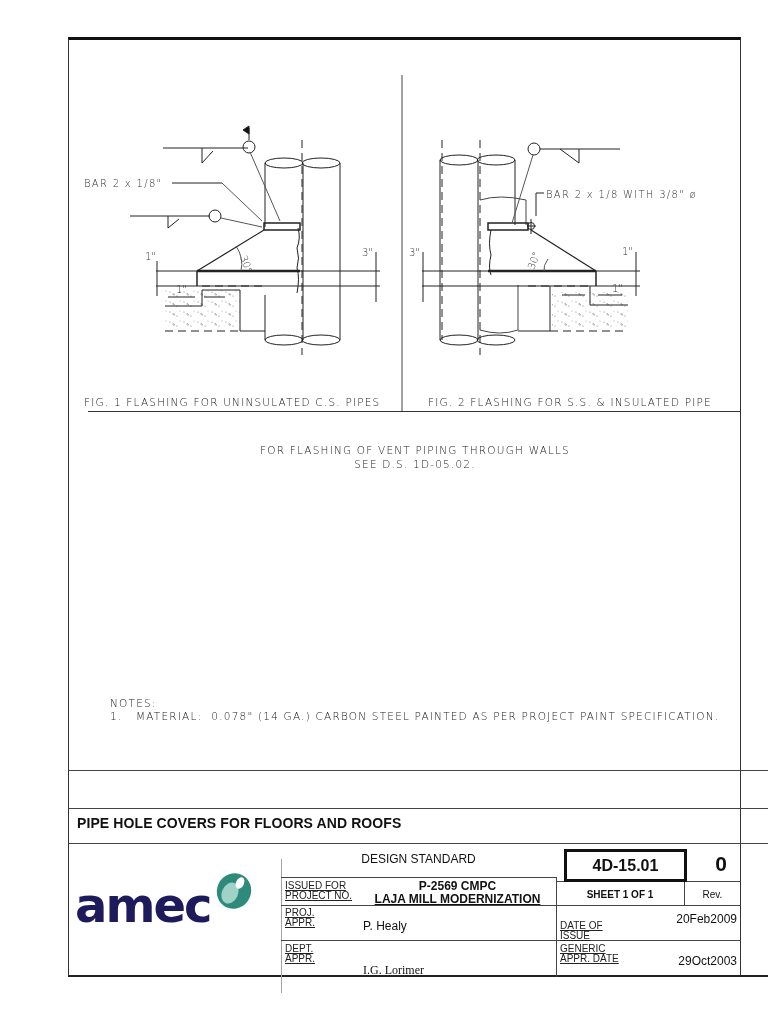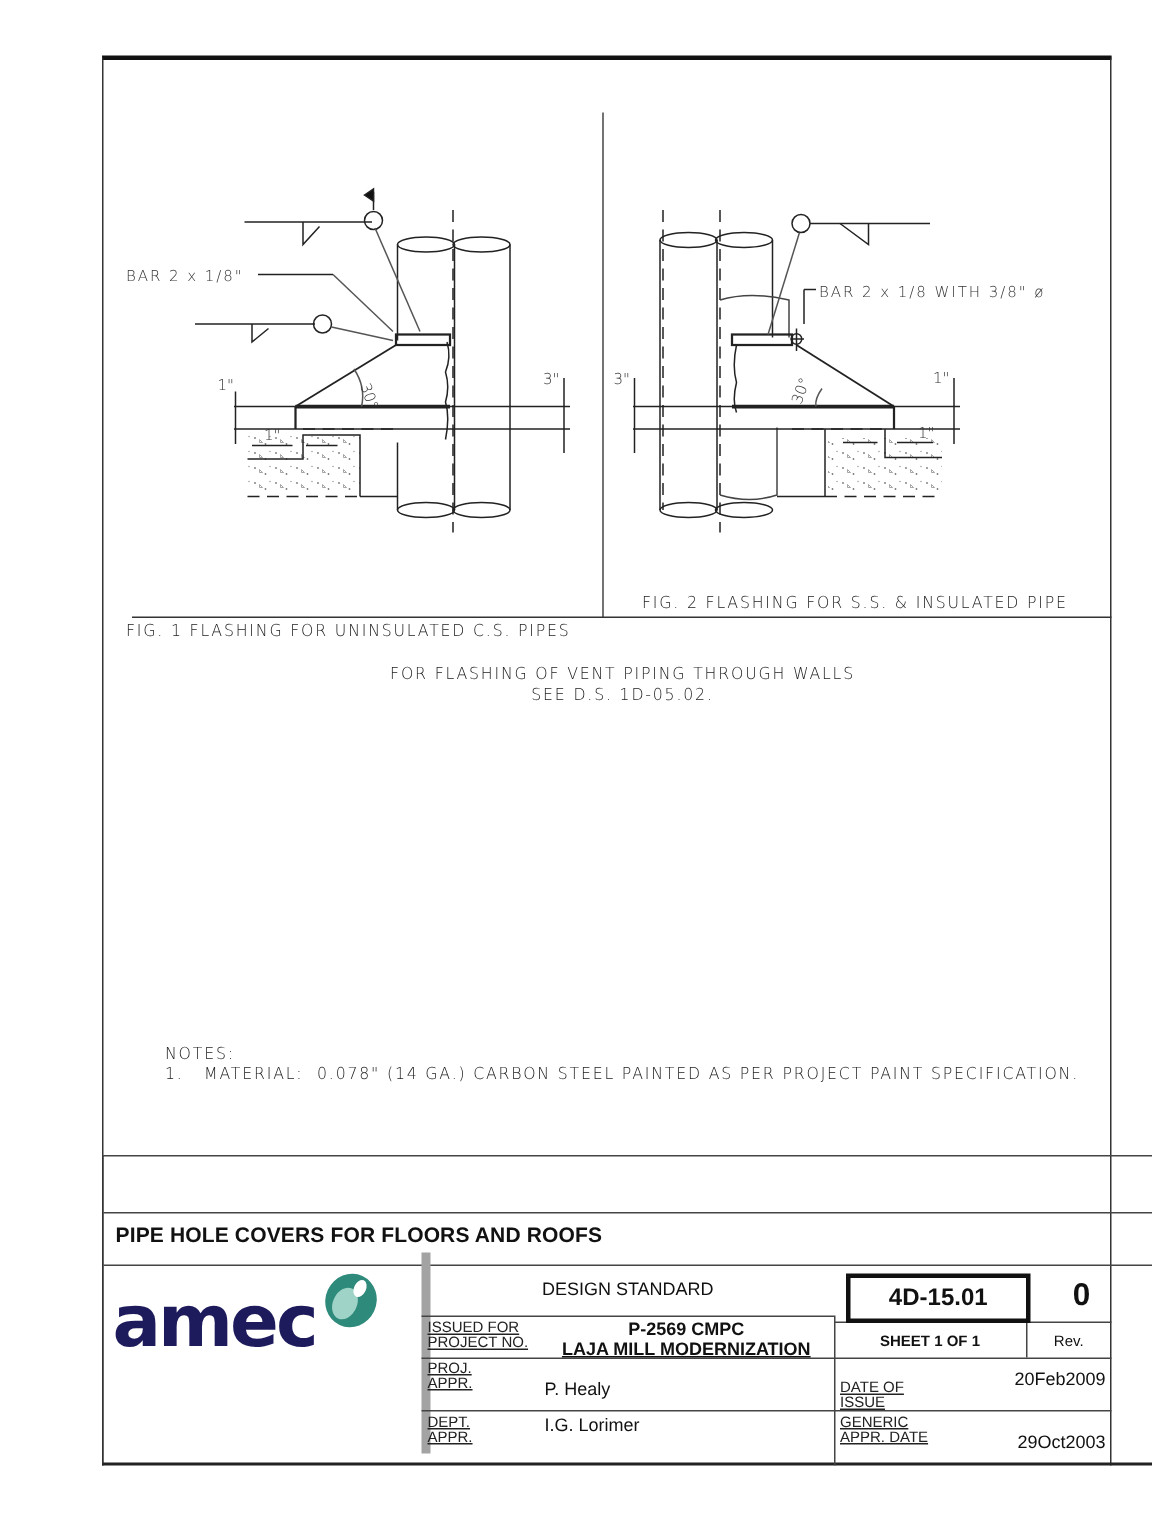--- a/index.html
+++ b/index.html
@@ -8,21 +8,21 @@
   .drawing { position: absolute; left: 0; top: 0; width: 768px; height: 770px; }
   .cad-text { font-family: "DejaVu Sans", sans-serif; font-weight: 200; letter-spacing: 1.2px; color: #222; transform: scaleY(1.05); }
   .fig-caption { position: absolute; top: 396px; font-size: 10.5px; white-space: nowrap; }
   .fig-rule { position: absolute; left: 88px; top: 411px; width: 653px; height: 1px; background: #333; }
   .vent-note { position: absolute; left: 200px; top: 444px; width: 430px; text-align: center; font-size: 10.5px; line-height: 13px; }
   .notes { position: absolute; left: 110px; top: 697px; font-size: 10.5px; line-height: 13px; white-space: pre; }
   .title-block { position: absolute; left: 68px; top: 770px; width: 715px; height: 207px; box-sizing: border-box; border-top: 1.5px solid #444; border-bottom: 2px solid #222; border-left: 1.5px solid #333; border-right: 1.5px solid #333; }
   .tb-row-empty { position: absolute; left: 0; top: 0; width: 100%; height: 37px; border-bottom: 1px solid #444; }
   .tb-title { position: absolute; left: 8px; top: 44px; font-weight: bold; font-size: 14px; letter-spacing: 0.1px; }
   .tb-title-rule { position: absolute; left: 0; top: 72px; width: 100%; height: 1px; background: #444; }
-  .tb-logo-cell { position: absolute; left: 0; top: 64px; width: 212px; height: 134px; border-right: 6px solid #a3a3a3; }
+  .tb-logo-cell { position: absolute; left: 0; top: 88px; width: 212px; height: 134px; border-right: 1px solid #a3a3a3; }
   .tb-grid { position: absolute; left: 212px; top: 72px; width: 460px; height: 134px; }
   .lbl { font-size: 10px; line-height: 10px; color: #222; position: absolute; text-decoration: underline; }
   .val { font-size: 12px; position: absolute; white-space: nowrap; }
   .hline { position: absolute; height: 1px; background: #444; }
   .vline { position: absolute; width: 1px; background: #444; }
   .docnum { position: absolute; left: 283px; top: 6px; width: 123px; height: 33px; border: 3px solid #111; box-sizing: border-box; font-weight: bold; font-size: 16px; text-align: center; line-height: 28px; }
   .rev { position: absolute; left: 420px; top: 6px; width: 40px; text-align: center; font-weight: bold; font-size: 21px; line-height: 30px; }
   .logo-text { position: absolute; left: 6px; top: 18px; font-family: "DejaVu Sans", sans-serif; font-weight: bold; font-size: 48px; color: #1e1b5c; letter-spacing: -2px; }
 </style>
 </head>
@@ -148,21 +148,21 @@
     <text x="362" y="256">3"</text>
     <text x="240" y="257" transform="rotate(70 240 257)">30°</text>
     <text x="546" y="198" letter-spacing="1.3">BAR 2 x 1/8 WITH 3/8" ø</text>
     <text x="612" y="292">1"</text>
     <text x="622" y="255">1"</text>
     <text x="409" y="256">3"</text>
     <text x="534" y="270" transform="rotate(-70 534 270)">30°</text>
   </g>
 </svg>
 
-<div class="fig-caption cad-text" style="left:84px;margin-top:19px;">FIG. 1  FLASHING FOR UNINSULATED C.S. PIPES</div>
+<div class="fig-caption cad-text" style="left:84px;">FIG. 1  FLASHING FOR UNINSULATED C.S. PIPES</div>
 <div class="fig-caption cad-text" style="left:428px;">FIG. 2  FLASHING FOR S.S. &amp; INSULATED PIPE</div>
 <div class="fig-rule"></div>
 
 <div class="vent-note cad-text">
   <div>FOR FLASHING OF VENT PIPING THROUGH WALLS</div>
   <div>SEE D.S. 1D-05.02.</div>
 </div>
 
 <div class="notes cad-text"><div>NOTES:</div><div>1.   MATERIAL:  0.078" (14 GA.) CARBON STEEL PAINTED AS PER PROJECT PAINT SPECIFICATION.</div></div>
 
@@ -213,20 +213,20 @@
     <div class="lbl" style="left:279px;top:65px;margin-top:13px;">
         <div>DATE OF</div>
         <div>ISSUE</div>
       </div>
     <div class="val" style="right:4px;top:69px;">20Feb2009</div>
 
     <div class="lbl" style="left:4px;top:101px;">
         <div>DEPT.</div>
         <div>APPR.</div>
       </div>
-    <div class="val" style="left:82px;top:100px;">I.G. Lorimer</div>
+    <div class="val" style="left:82px;top:120px;font-family:Liberation Serif, serif;">I.G. Lorimer</div>
     <div class="lbl" style="left:279px;top:101px;">
         <div>GENERIC</div>
         <div>APPR. DATE</div>
       </div>
     <div class="val" style="right:4px;top:111px;">29Oct2003</div>
   </div>
 </div>
 
 </body></html>

